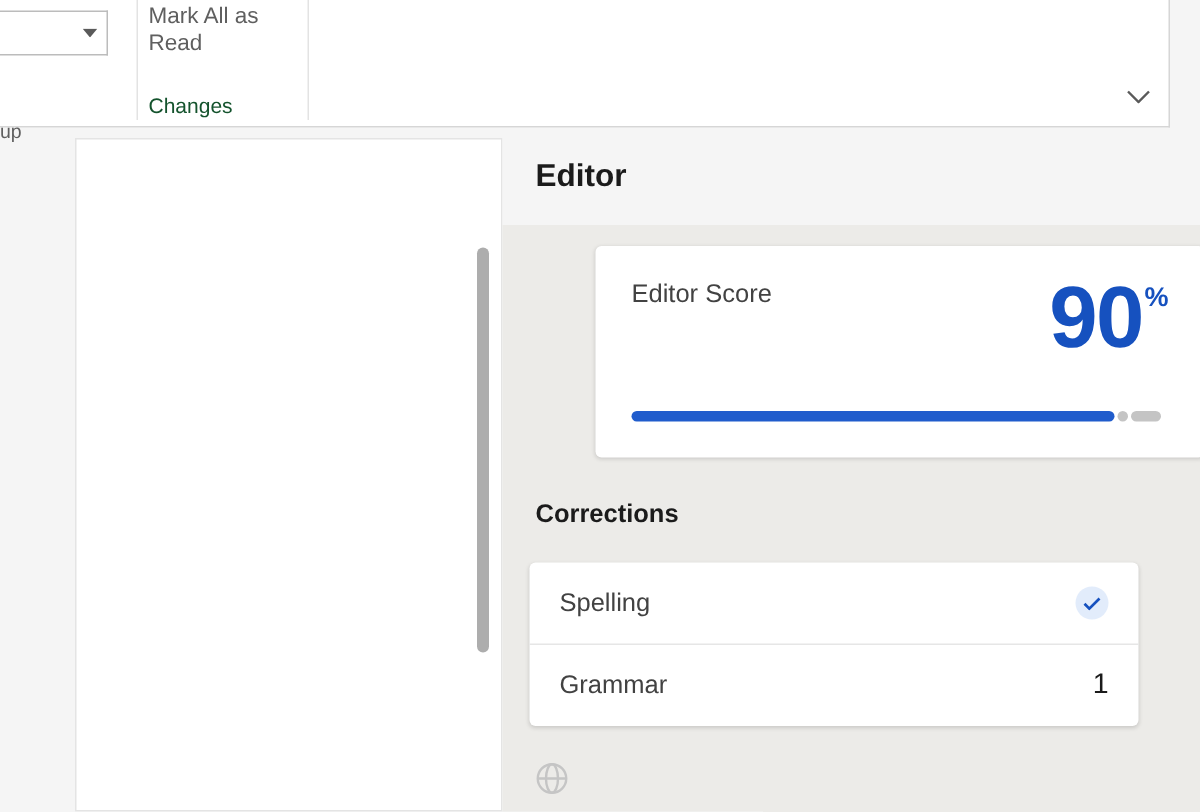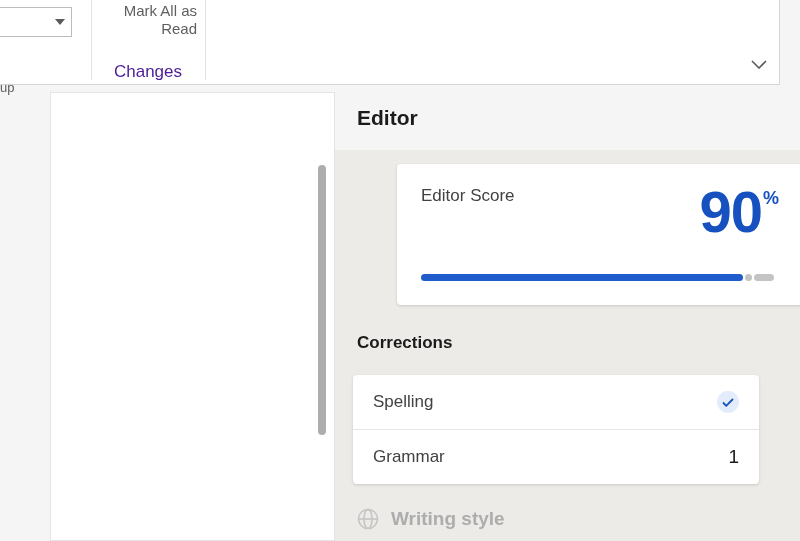--- a/index.html
+++ b/index.html
@@ -35,32 +35,31 @@
     left: 0; top: 80px;
     font-size: 13px;
     color: #5f5f5f;
   }
   .ribbon-sep1 { position:absolute; left:91px; top:0; width:1px; height:80px; background:#e3e3e3; }
   .ribbon-sep2 { position:absolute; left:205px; top:0; width:1px; height:80px; background:#e3e3e3; }
   .ribbon-btn {
     position: absolute;
     left: 99px; top: 2px;
     width: 98px;
-    text-align: right;
+    text-align: left;
     font-size: 15px;
     line-height: 18px;
     color: #5f5f5f;
   }
   .ribbon-group-label {
     position: absolute;
     left: 99px; top: 62px;
     width: 98px;
-    text-align: center;
-    font-size: 17px;
-    color: #4c1d95;
+    font-size: 14px;
+    color: #14532d;
   }
   .ribbon-collapse-chev {
     position: absolute;
     right: 12px; top: 60px;
     width: 16px; height: 9px;
   }
   .ribbon-collapse-chev svg { width:16px; height:9px; display:block; }
 
   
   .doc-page {
@@ -256,21 +255,20 @@
       </div>
 
       <div class="writing-style-hint">
         <span class="globe-ico">
           <svg viewBox="0 0 22 22">
               <circle cx="11" cy="11" r="9.5" fill="none" stroke="#c5c5c5" stroke-width="1.6"></circle>
               <ellipse cx="11" cy="11" rx="4" ry="9.5" fill="none" stroke="#c5c5c5" stroke-width="1.6"></ellipse>
               <line x1="1.5" y1="11" x2="20.5" y2="11" stroke="#c5c5c5" stroke-width="1.6"></line>
             </svg>
         </span>
-        <span>Writing style</span>
       </div>
     </div>
 
     <div class="pane-track">
       <div class="pane-up"></div>
       <div class="pane-thumb"></div>
     </div>
   </div>
 </div>
 

